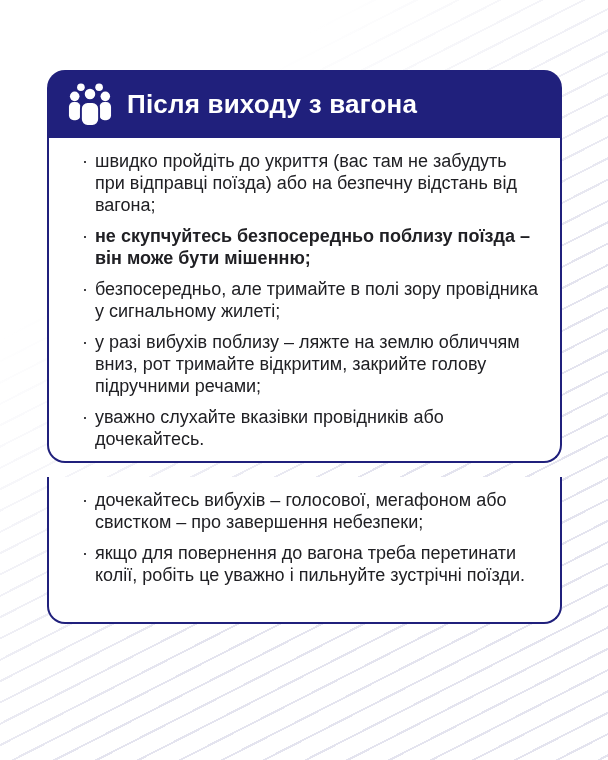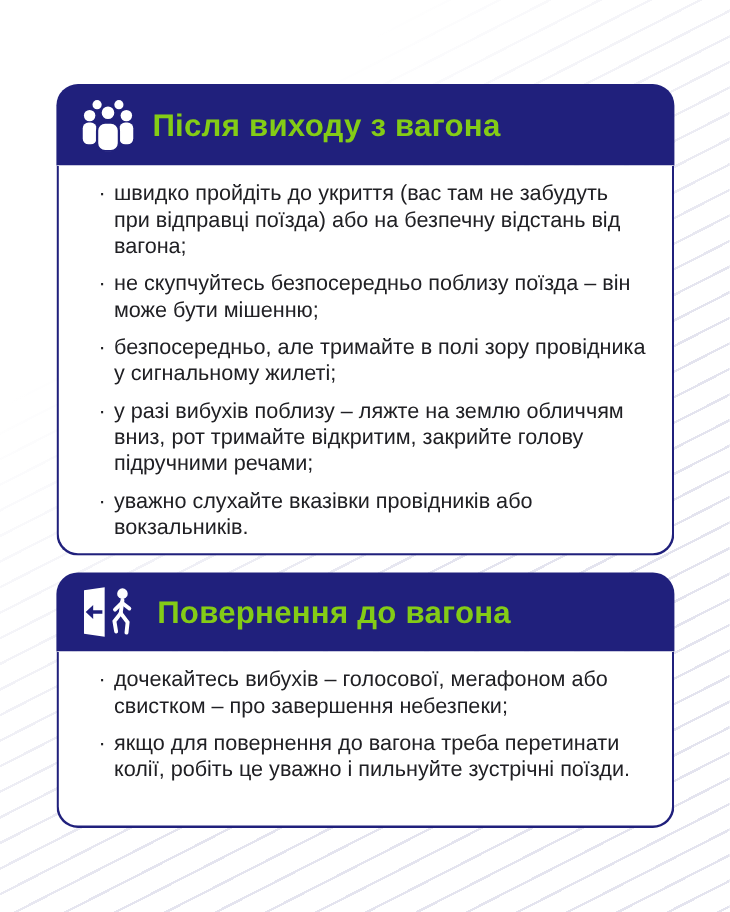--- a/index.html
+++ b/index.html
@@ -27,21 +27,21 @@
     padding: 0 20px; gap: 14px;
     box-sizing: border-box;
   }
   .card-header.h1 { height: 68px; }
   .card-header.h2 { height: 66px; }
 
   .hdr-icon { flex: none; display: block; }
   .hdr-icon svg { display: block; }
 
   .card-title {
-    margin: 0; color: #84cc16;
+    margin: 0; color: #ffffff;
     font-size: 26px; font-weight: bold; letter-spacing: 0.2px;
     white-space: nowrap;
   }
 
   .card-body {
     background: #ffffff;
     border: 2px solid var(--navy, #20207c);
     border-top: none;
     border-radius: 0 0 18px 18px;
     box-sizing: border-box;
@@ -56,21 +56,21 @@
     margin-bottom: 9px;
     font-size: 18px; line-height: 22px;
     color: #202024;
   }
   li.bullet:last-child { margin-bottom: 0; }
   .dot {
     flex: none; width: 20px; margin-left: 26px;
     text-align: center; color: #202024;
   }
   .bullet-text { flex: 1; padding-right: 8px; }
-  .bullet-text.bold { font-weight: normal; }
+  .bullet-text.bold { font-weight: bold; }
 </style>
 </head>
 <body>
 
 <div class="poster">
   <div class="cards">
 
     <section class="card">
       <header class="card-header h1">
         <span class="hdr-icon">
@@ -108,44 +108,27 @@
     <span class="bullet-text">безпосередньо, але тримайте в полі зору провідника у сигнальному жилеті;</span>
   </li>
 
   <li class="bullet">
     <span class="dot">·</span>
     <span class="bullet-text">у разі вибухів поблизу – ляжте на землю обличчям вниз, рот тримайте відкритим, закрийте голову підручними речами;</span>
   </li>
 
   <li class="bullet">
     <span class="dot">·</span>
-    <span class="bullet-text">уважно слухайте вказівки провідників або вокзальників.</span>
+    <span class="bullet-text">уважно слухайте вказівки провідників або дочекайтесь.</span>
   </li>
 </ul>
       </div>
     </section>
 
     <section class="card">
-      <header class="card-header h2">
-        <span class="hdr-icon">
-          <svg width="50" height="44" viewBox="0 0 52 46" aria-hidden="true">
-            <path d="M3 4 L21 1.5 L21 44.5 L3 42 Z" fill="#ffffff"></path>
-            <path d="M19 21.4 L11 21.4 L11 17 L4.5 23 L11 29 L11 24.6 L19 24.6 Z" fill="#20207c"></path>
-            <circle cx="36.5" cy="7" r="4.6" fill="#ffffff"></circle>
-            <g stroke="#ffffff" stroke-width="3.4" stroke-linecap="round" fill="none">
-              <path d="M36.5 12.5 L35 24"></path>
-              <path d="M36 15 L30 21"></path>
-              <path d="M36 15 L42.5 20"></path>
-              <path d="M35 24 L29.5 31 L31 40"></path>
-              <path d="M35 24 L41 32 L40 41"></path>
-            </g>
-          </svg>
-        </span>
-        <h2 class="card-title">Повернення до вагона</h2>
-      </header>
       <div class="card-body b2">
         <ul class="bullets">
   <li class="bullet">
     <span class="dot">·</span>
     <span class="bullet-text">дочекайтесь вибухів – голосової, мегафоном або свистком – про завершення небезпеки;</span>
   </li>
 
   <li class="bullet">
     <span class="dot">·</span>
     <span class="bullet-text">якщо для повернення до вагона треба перетинати колії, робіть це уважно і пильнуйте зустрічні поїзди.</span>

